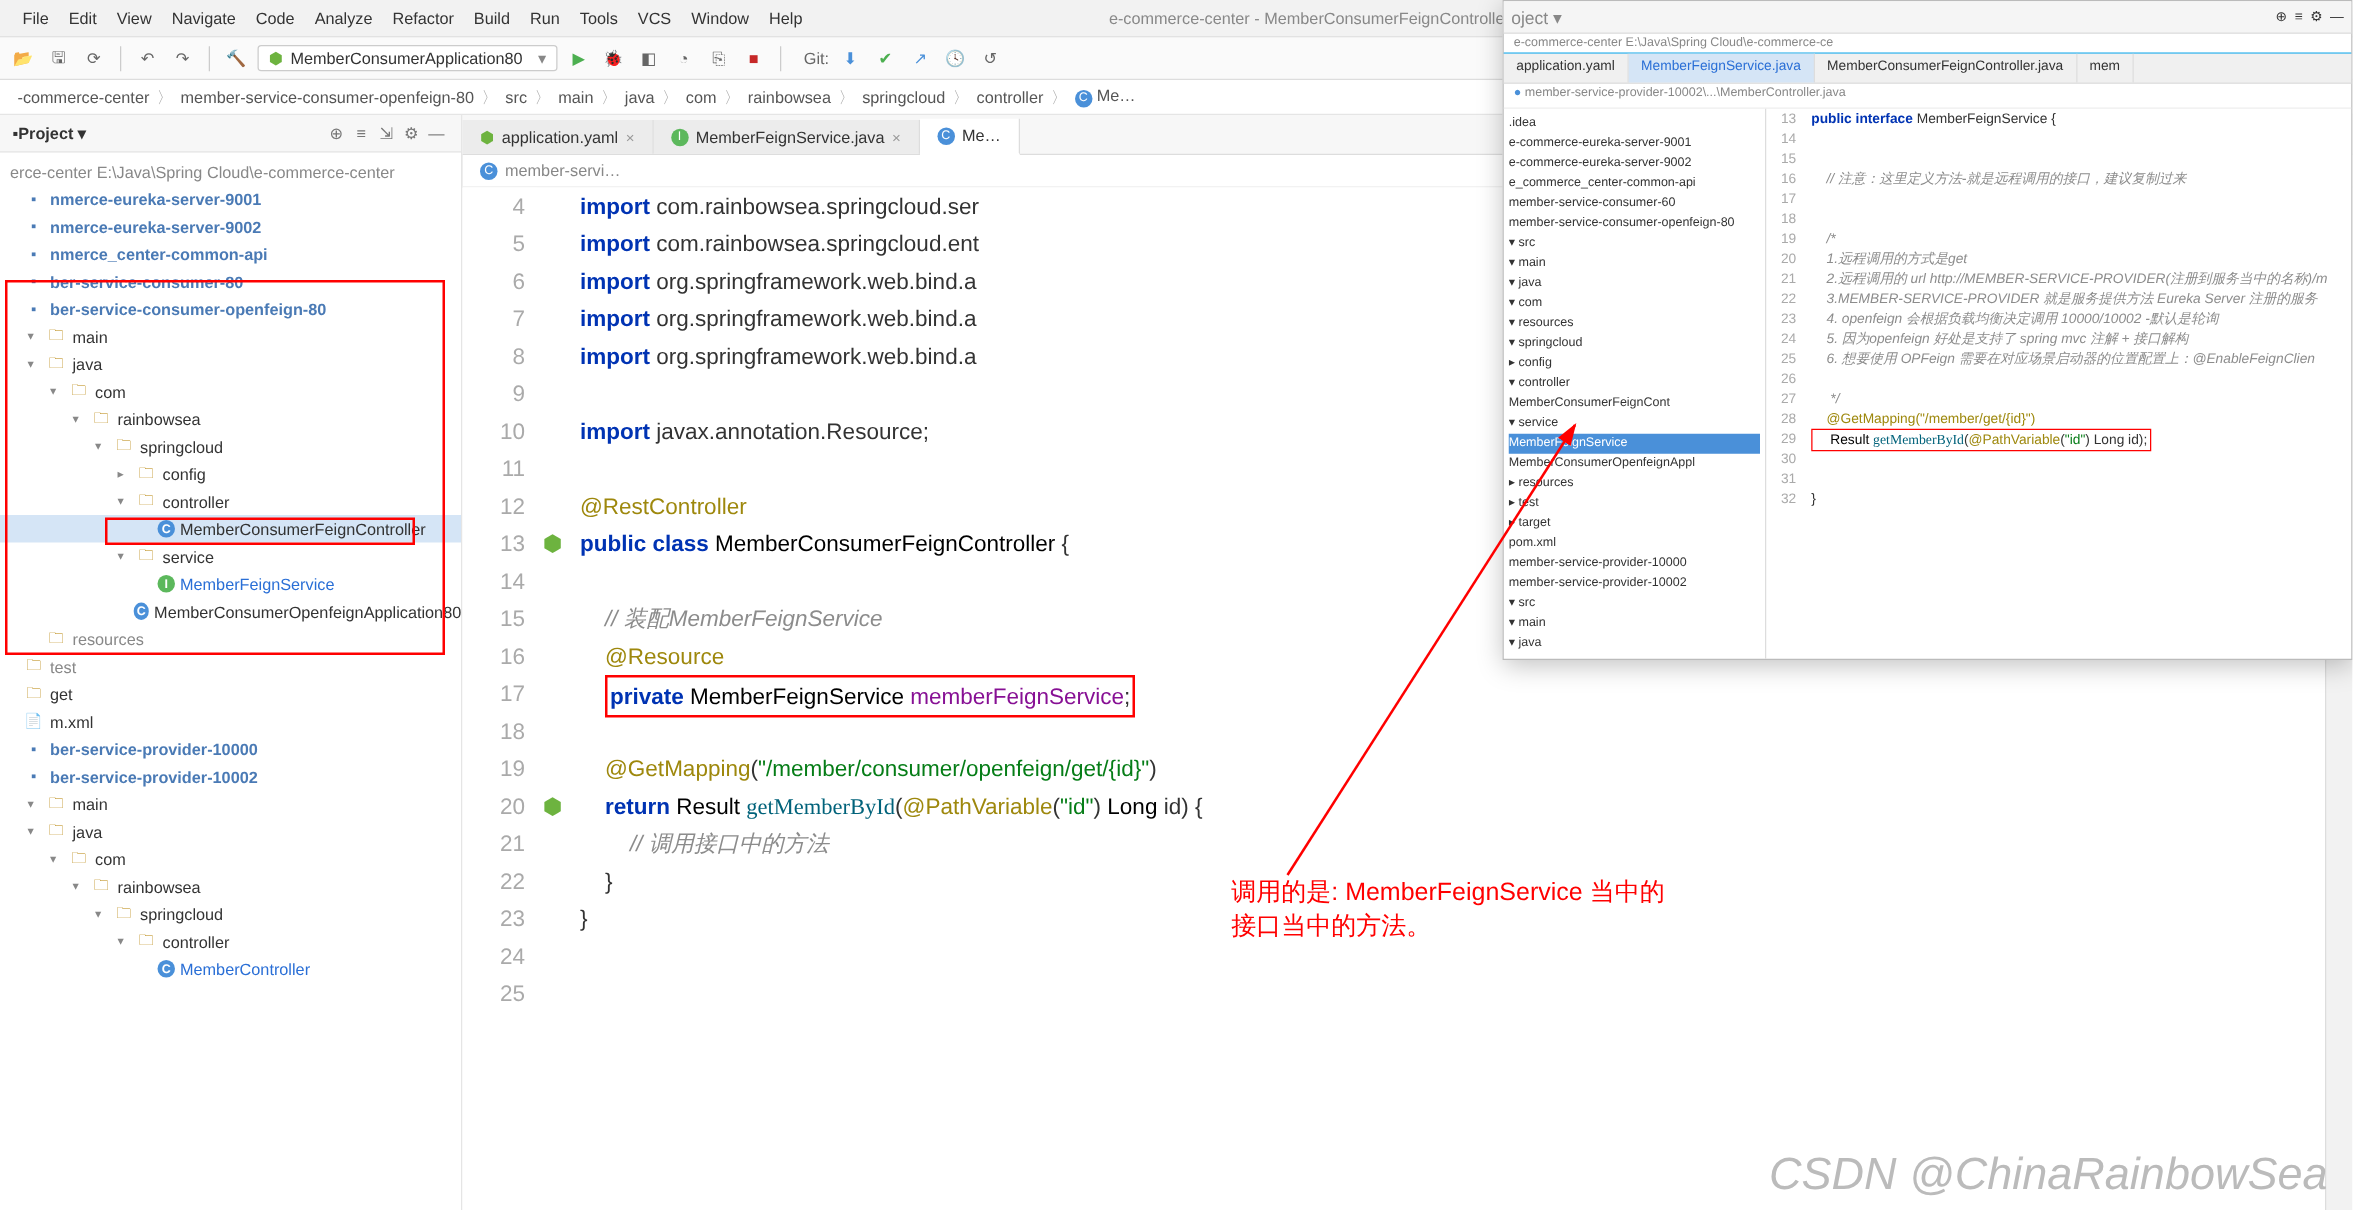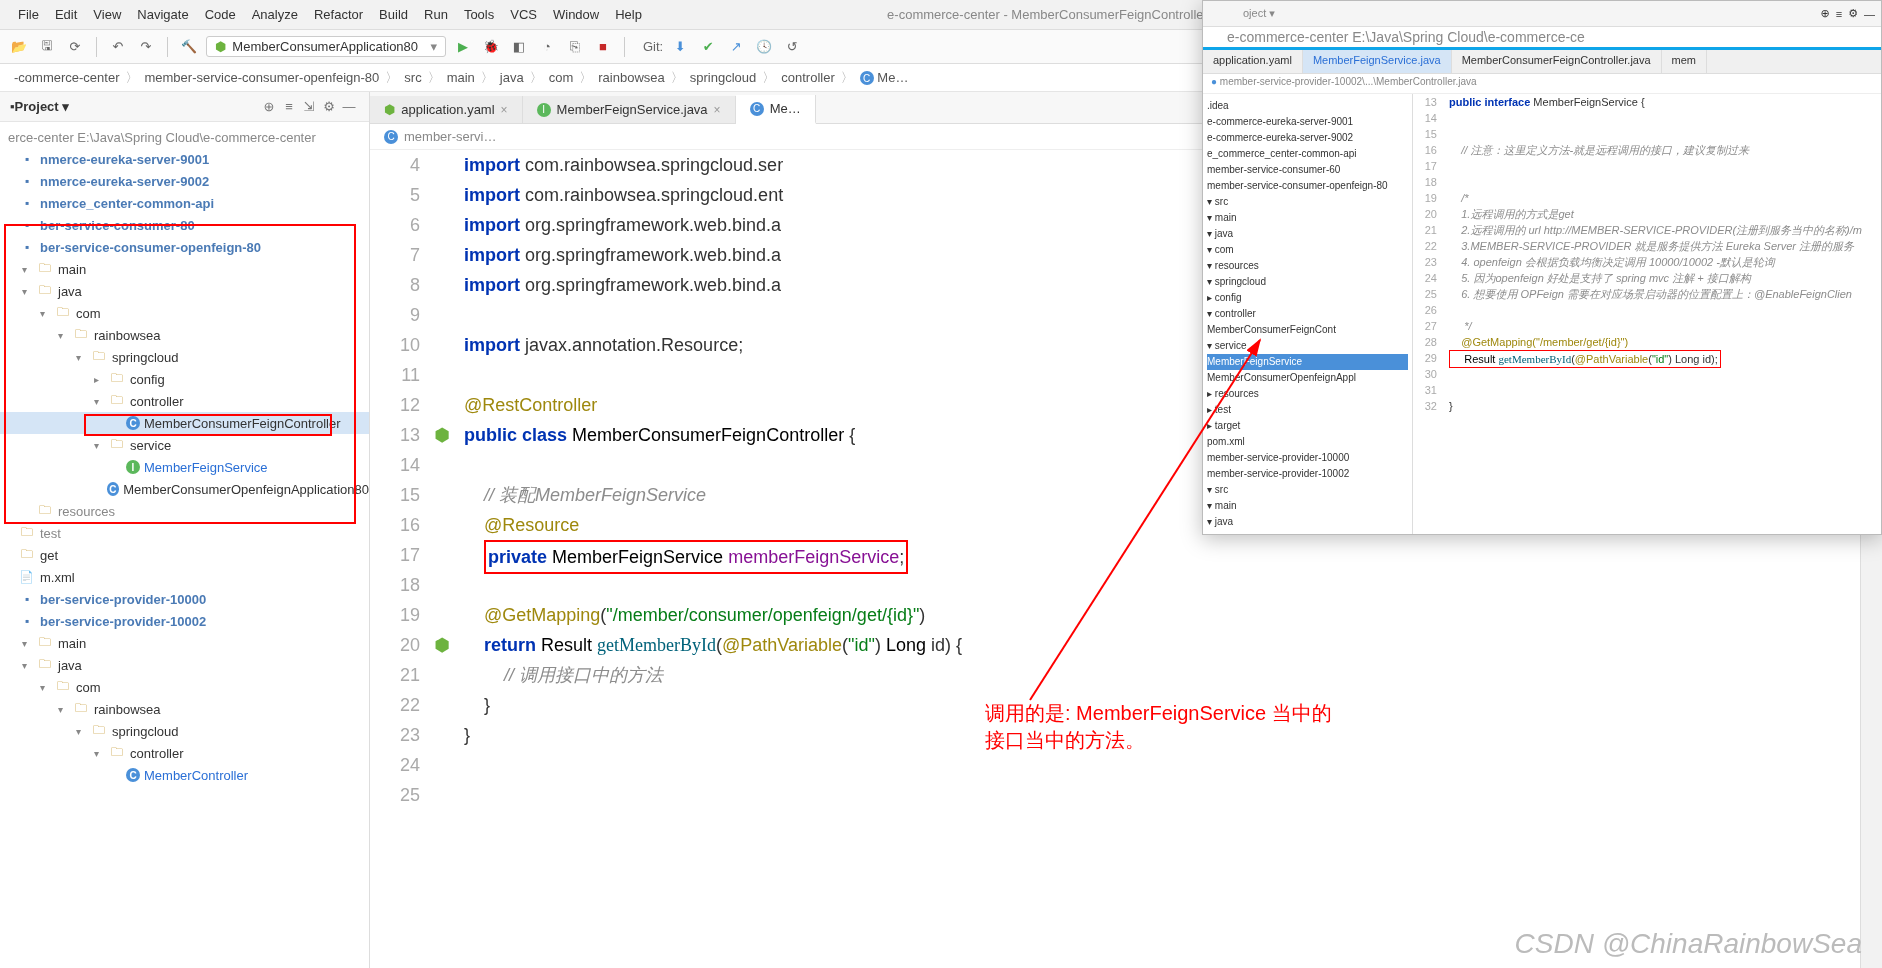--- a/index.html
+++ b/index.html
@@ -59,37 +59,37 @@
 .ann { color: #9e880d; }
 .str { color: #067d17; }
 .cmt { color: #8c8c8c; font-style: italic; }
 .type { color: #000; }
 .meth { color: #00627a; font-family: Liberation Serif, serif; }
 .fld { color: #871094; }
 .red-box-code { border: 2px solid red; display: inline-block; padding: 0 2px; }
 
 .popup { position: absolute; top: 0; right: 0; width: 680px; background: #fff; border: 1px solid #bbb; box-shadow: 0 4px 20px rgba(0,0,0,.25); font-size: 11px; z-index: 50; }
 .popup-top { display: flex; align-items: center; height: 26px; border-bottom: 1px solid #ddd; background: #f5f5f5; padding: 0 6px; gap: 6px; }
-.popup-top .ptxt { color: #888; font-size: 11px; margin-left: 34px; }
+.popup-top .ptxt { color: #888; font-size: 14px; }
 .popup-tabs { display: flex; height: 24px; border-bottom: 1px solid #ddd; background: #f0f0f0; font-size: 11px; }
 .popup-tabs .ptab { padding: 4px 10px; border-right: 1px solid #ddd; }
 .popup-tabs .ptab.act { background: #d5e5f6; color: #2a6fd6; }
 .popup-crumb { height: 20px; padding: 2px 8px; font-size: 10px; color: #888; border-bottom: 1px solid #eee; }
 .popup-body { display: flex; }
 .popup-tree { width: 210px; border-right: 1px solid #ddd; padding: 4px; font-size: 10px; line-height: 16px; }
 .popup-tree .pn { white-space: nowrap; overflow: hidden; }
 .popup-tree .sel { background: #4a90d9; color: #fff; }
 .popup-code { flex: 1; display: flex; font-family: Consolas, monospace; font-size: 11px; line-height: 16px; }
 .popup-code .pg { width: 30px; text-align: right; color: #aaa; padding-right: 6px; }
 .popup-code .pc { flex: 1; padding-left: 6px; }
 .popup-code .pln { height: 16px; white-space: pre; }
 .red-box-popup { border: 1.5px solid red; padding: 0 2px; display: inline-block; }
 
 .annotation { position: absolute; color: red; font-size: 20px; z-index: 60; pointer-events: none; }
-.watermark { position: absolute; bottom: 8px; right: 20px; color: #bbb; font-size: 28px; font-style: italic; font-family: Arial; z-index: 5; pointer-events: none; }
+.watermark { position: absolute; bottom: 8px; right: 20px; color: #bbb; font-size: 36px; font-style: italic; font-family: Arial; z-index: 5; pointer-events: none; }
 svg.arrow-line { position: absolute; pointer-events: none; z-index: 55; }
 
 .sidebar-right { position: absolute; right: 0; top: 92px; width: 22px; height: calc(100% - 92px); background: #f2f2f2; border-left: 1px solid #ddd; writing-mode: vertical-rl; font-size: 11px; color: #666; padding-top: 10px; }
 </style>
 </head>
 <body>
 
 <div class="top-menu">
   <span class="mitem">File</span>
   <span class="mitem">Edit</span>
@@ -430,21 +430,21 @@
 
 <div class="popup">
   <div class="popup-top">
     <span class="ptxt">oject ▾</span>
     <span style="flex:1"></span>
     <span>⊕</span>
     <span>≡</span>
     <span>⚙</span>
     <span>—</span>
   </div>
-  <div style="padding:2px 24px;font-size:14px;color:#888;border-bottom:3px solid #0ea5e9">e-commerce-center E:\Java\Spring Cloud\e-commerce-ce</div>
+  <div style="padding:2px 8px;font-size:10px;color:#888;border-bottom:1px solid #0ea5e9">e-commerce-center E:\Java\Spring Cloud\e-commerce-ce</div>
   <div class="popup-tabs">
     <div class="ptab"><span>application.yaml</span></div>
     <div class="ptab act"><span>MemberFeignService.java</span></div>
     <div class="ptab"><span>MemberConsumerFeignController.java</span></div>
     <div class="ptab"><span>mem</span></div>
   </div>
   <div class="popup-crumb"><span style="color:#4a90d9">●</span> <span>member-service-provider-10002\...\MemberController.java</span></div>
   <div class="popup-body">
     <div class="popup-tree" id="ptree">
         <div class="pn">.idea</div>

